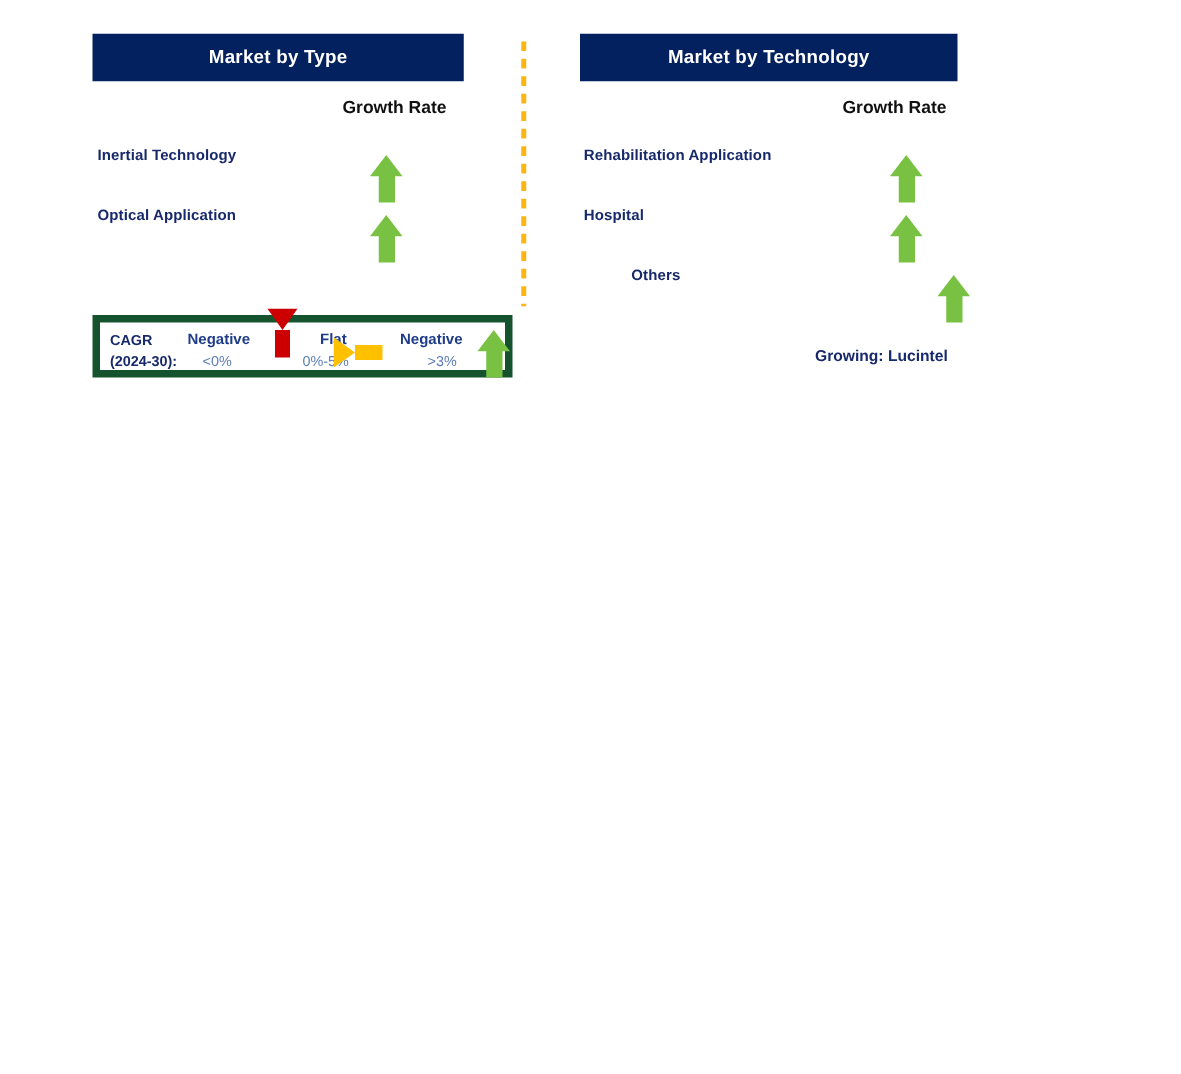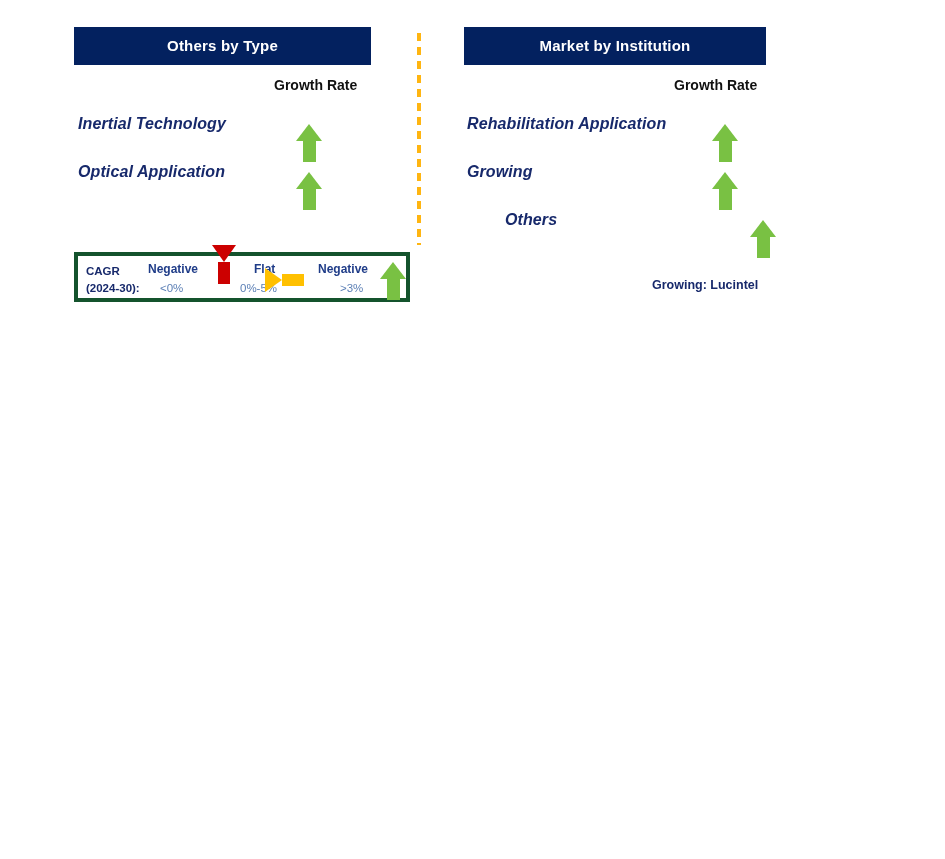--- a/index.html
+++ b/index.html
@@ -48,26 +48,25 @@
   
   .row {
     position: absolute;
     height: 46px;
   }
   .row-label {
     position: absolute;
     left: 0;
     top: 50%;
     transform: translateY(-50%);
-    font-size: 16px;
+    font-size: 12px;
     font-weight: bold;
     color: #17296B;
     white-space: nowrap;
     letter-spacing: .1px;
-    font-style: italic;
   }
   .row-arrow {
     position: absolute;
     top: 50%;
     transform: translateY(-50%);
   }
 
   
   .arrow-up {
     position: relative;
@@ -147,21 +146,21 @@
     background-repeat: repeat-y;
   }
 
   
   #legend {
     position: absolute;
     left: 74px;
     top: 252px;
     width: 336px;
     height: 50px;
-    border: 4px solid #14532d;
+    border: 6px solid #14532d;
     background: #ffffff;
     box-sizing: border-box;
   }
   .legend-cagr {
     position: absolute;
     left: 8px;
     top: 7px;
     font-size: 11.5px;
     font-weight: bold;
     color: #17296B;
@@ -194,21 +193,21 @@
     font-size: 12.5px;
     font-weight: bold;
     color: #17296B;
     white-space: nowrap;
   }
 </style>
 </head>
 <body>
 
 <div class="panel" id="panel-type">
-  <div class="panel-header">Others by Type</div>
+  <div class="panel-header">Market by Type</div>
 </div>
 
 <div class="growth-rate-label" id="growth-label-type">Growth Rate</div>
 
 <div class="row" style="left:78px; top:101px; width:293px;">
   <span class="row-label">Inertial Technology</span>
   <span class="row-arrow" style="left:218px;">
     <span class="arrow-up"><span class="head"></span><span class="stem"></span></span>
   </span>
 </div>
@@ -216,34 +215,34 @@
 <div class="row" style="left:78px; top:149px; width:293px;">
   <span class="row-label">Optical Application</span>
   <span class="row-arrow" style="left:218px;">
     <span class="arrow-up"><span class="head"></span><span class="stem"></span></span>
   </span>
 </div>
 
 <div id="divider"></div>
 
 <div class="panel" id="panel-app">
-  <div class="panel-header">Market by Institution</div>
+  <div class="panel-header">Market by Technology</div>
 </div>
 
 <div class="growth-rate-label" id="growth-label-app">Growth Rate</div>
 
 <div class="row" style="left:467px; top:101px; width:299px;">
   <span class="row-label">Rehabilitation Application</span>
   <span class="row-arrow" style="left:245px;">
     <span class="arrow-up"><span class="head"></span><span class="stem"></span></span>
   </span>
 </div>
 
 <div class="row" style="left:467px; top:149px; width:299px;">
-  <span class="row-label">Growing</span>
+  <span class="row-label">Hospital</span>
   <span class="row-arrow" style="left:245px;">
     <span class="arrow-up"><span class="head"></span><span class="stem"></span></span>
   </span>
 </div>
 
 <div class="row" style="left:467px; top:197px; width:299px;margin-left:38px;">
   <span class="row-label">Others</span>
   <span class="row-arrow" style="left:245px;">
     <span class="arrow-up"><span class="head"></span><span class="stem"></span></span>
   </span>

